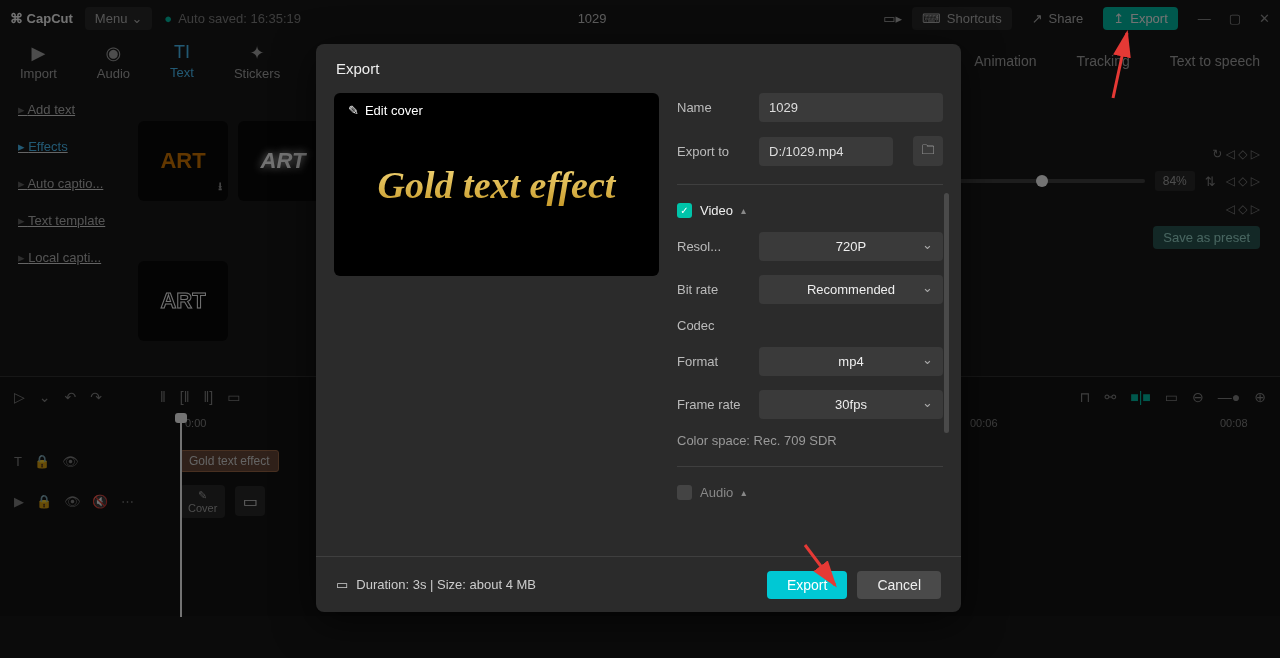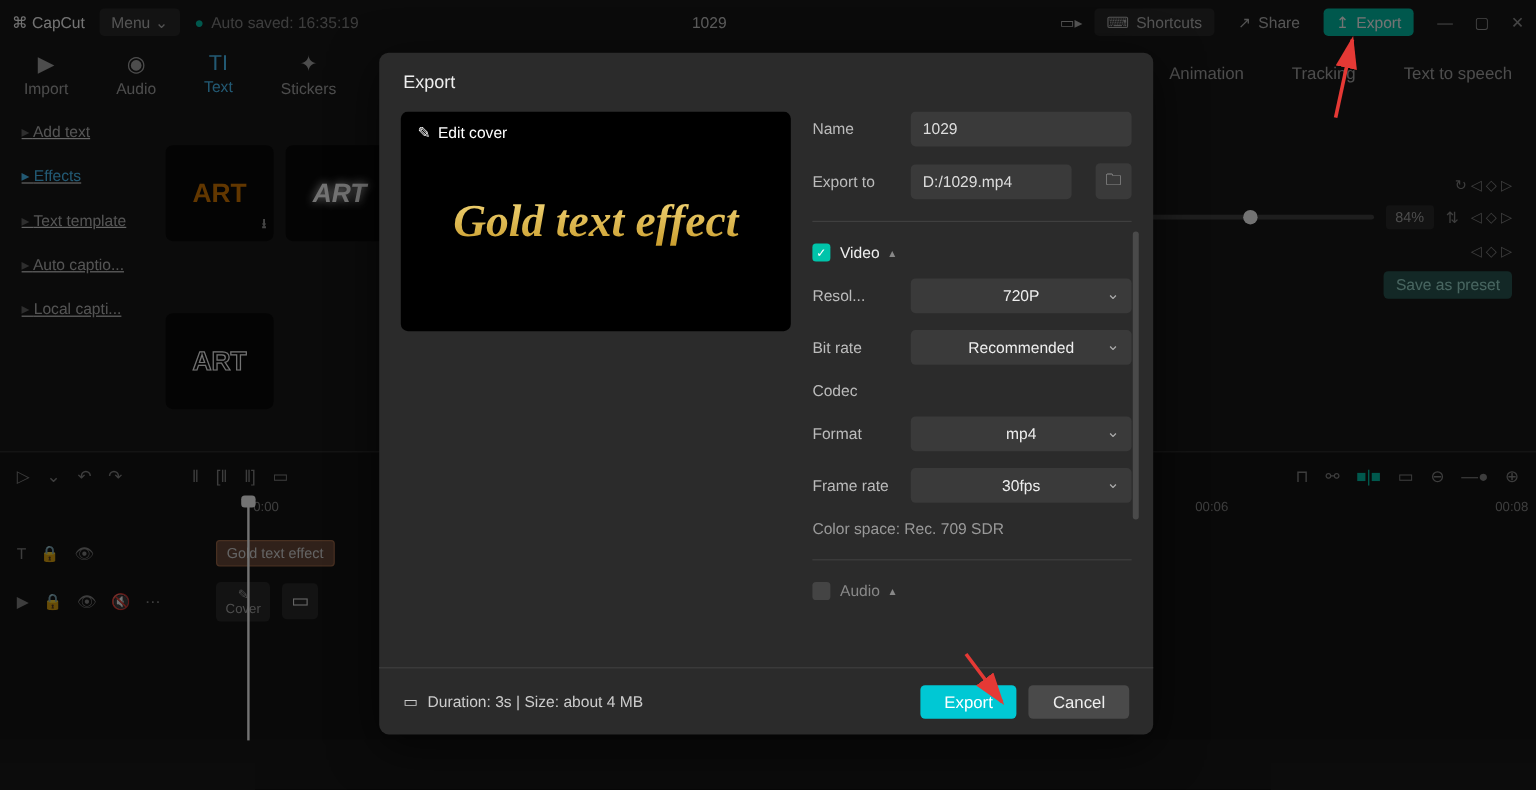--- a/index.html
+++ b/index.html
@@ -2,21 +2,21 @@
 <html><head>
 <meta charset="utf-8">
 <style>
 * { margin: 0; padding: 0; box-sizing: border-box; font-family: -apple-system, BlinkMacSystemFont, "Segoe UI", sans-serif; }
 body { background: #000; width: 1280px; height: 658px; overflow: hidden; position: relative; color: #e0e0e0; }
 .app { width: 100%; height: 100%; background: #1a1a1a; position: relative; }
 .dimmer { position: absolute; inset: 0; background: rgba(0,0,0,0.55); z-index: 5; }
 
 
 .titlebar { height: 36px; display: flex; align-items: center; padding: 0 10px; background: #1a1a1a; gap: 12px; font-size: 13px; color: #bbb; }
-.titlebar .logo { font-weight: normal; color: #fff; font-size: 13px; }
+.titlebar .logo { font-weight: bold; color: #fff; font-size: 13px; }
 .titlebar .menu-btn { background: #2a2a2a; padding: 4px 10px; border-radius: 4px; display: flex; align-items: center; gap: 4px; }
 .titlebar .autosave { color: #888; display: flex; align-items: center; gap: 6px; }
 .titlebar .autosave .check { color: #00c4aa; }
 .titlebar .project-name { flex: 1; text-align: center; color: #ccc; }
 .titlebar .right-controls { display: flex; align-items: center; gap: 10px; }
 .titlebar .btn { padding: 4px 10px; border-radius: 4px; display: flex; align-items: center; gap: 6px; }
 .titlebar .btn.export { background: #00c4aa; color: #fff; }
 .titlebar .btn.shortcuts { background: #2a2a2a; }
 .titlebar .win-controls { display: flex; gap: 18px; padding-left: 10px; color: #999; }
 
@@ -53,21 +53,21 @@
 .right-panel .slider-row { display: flex; align-items: center; gap: 10px; }
 .right-panel .slider-track { flex: 1; height: 4px; background: #444; border-radius: 2px; position: relative; }
 .right-panel .slider-thumb { position: absolute; right: 15%; top: -4px; width: 12px; height: 12px; background: #fff; border-radius: 50%; }
 .right-panel .value-box { background: #2a2a2a; padding: 3px 8px; border-radius: 3px; font-size: 12px; }
 .right-panel .save-preset { background: #2a5a55; color: #a0e0d5; float: right; padding: 4px 10px; border-radius: 4px; font-size: 13px; }
 
 
 .timeline { border-top: 1px solid #333; height: 240px; background: #151515; }
 .timeline .tools { height: 40px; display: flex; align-items: center; gap: 14px; padding: 0 14px; color: #888; font-size: 14px; }
 .timeline .tools .sp { flex: 1; }
-.timeline .ruler { height: 24px; position: relative; font-size: 11px; color: #888; margin-left: 26px; }
+.timeline .ruler { height: 24px; position: relative; font-size: 11px; color: #888; }
 .timeline .ruler span { position: absolute; }
 .timeline .playhead { position: absolute; left: 180px; top: 0; width: 2px; height: 200px; background: #fff; }
 .timeline .playhead::before { content: ""; position: absolute; top: -4px; left: -5px; width: 12px; height: 10px; background: #fff; border-radius: 3px; }
 .timeline .tracks { padding-left: 0; }
 .timeline .track { display: flex; align-items: center; height: 40px; gap: 10px; }
 .timeline .track .head { width: 170px; display: flex; gap: 12px; padding: 0 14px; color: #888; font-size: 13px; }
 .timeline .clip { background: #6b4a3a; border: 1px solid #a06a4a; padding: 3px 8px; font-size: 12px; border-radius: 3px; color: #ddd; }
 .timeline .cover-btn { display: flex; flex-direction: column; align-items: center; font-size: 11px; color: #aaa; background: #2a2a2a; padding: 4px 8px; border-radius: 4px; }
 
 
@@ -169,22 +169,22 @@
     <div class="spacer"></div>
     <div class="right-tab">Animation</div>
     <div class="right-tab">Tracking</div>
     <div class="right-tab">Text to speech</div>
   </div>
 
   <div class="main">
     <div class="sidebar">
       <div class="item">Add text</div>
       <div class="item active">Effects</div>
+      <div class="item">Auto captio...</div>
       <div class="item">Text template</div>
-      <div class="item">Auto captio...</div>
       <div class="item">Local capti...</div>
     </div>
     <div class="thumbs">
       <div class="thumb t1">
           <span>ART</span>
           <span class="dl">⭳</span>
         </div>
       <div class="thumb t2">
           <span>ART</span>
         </div>

